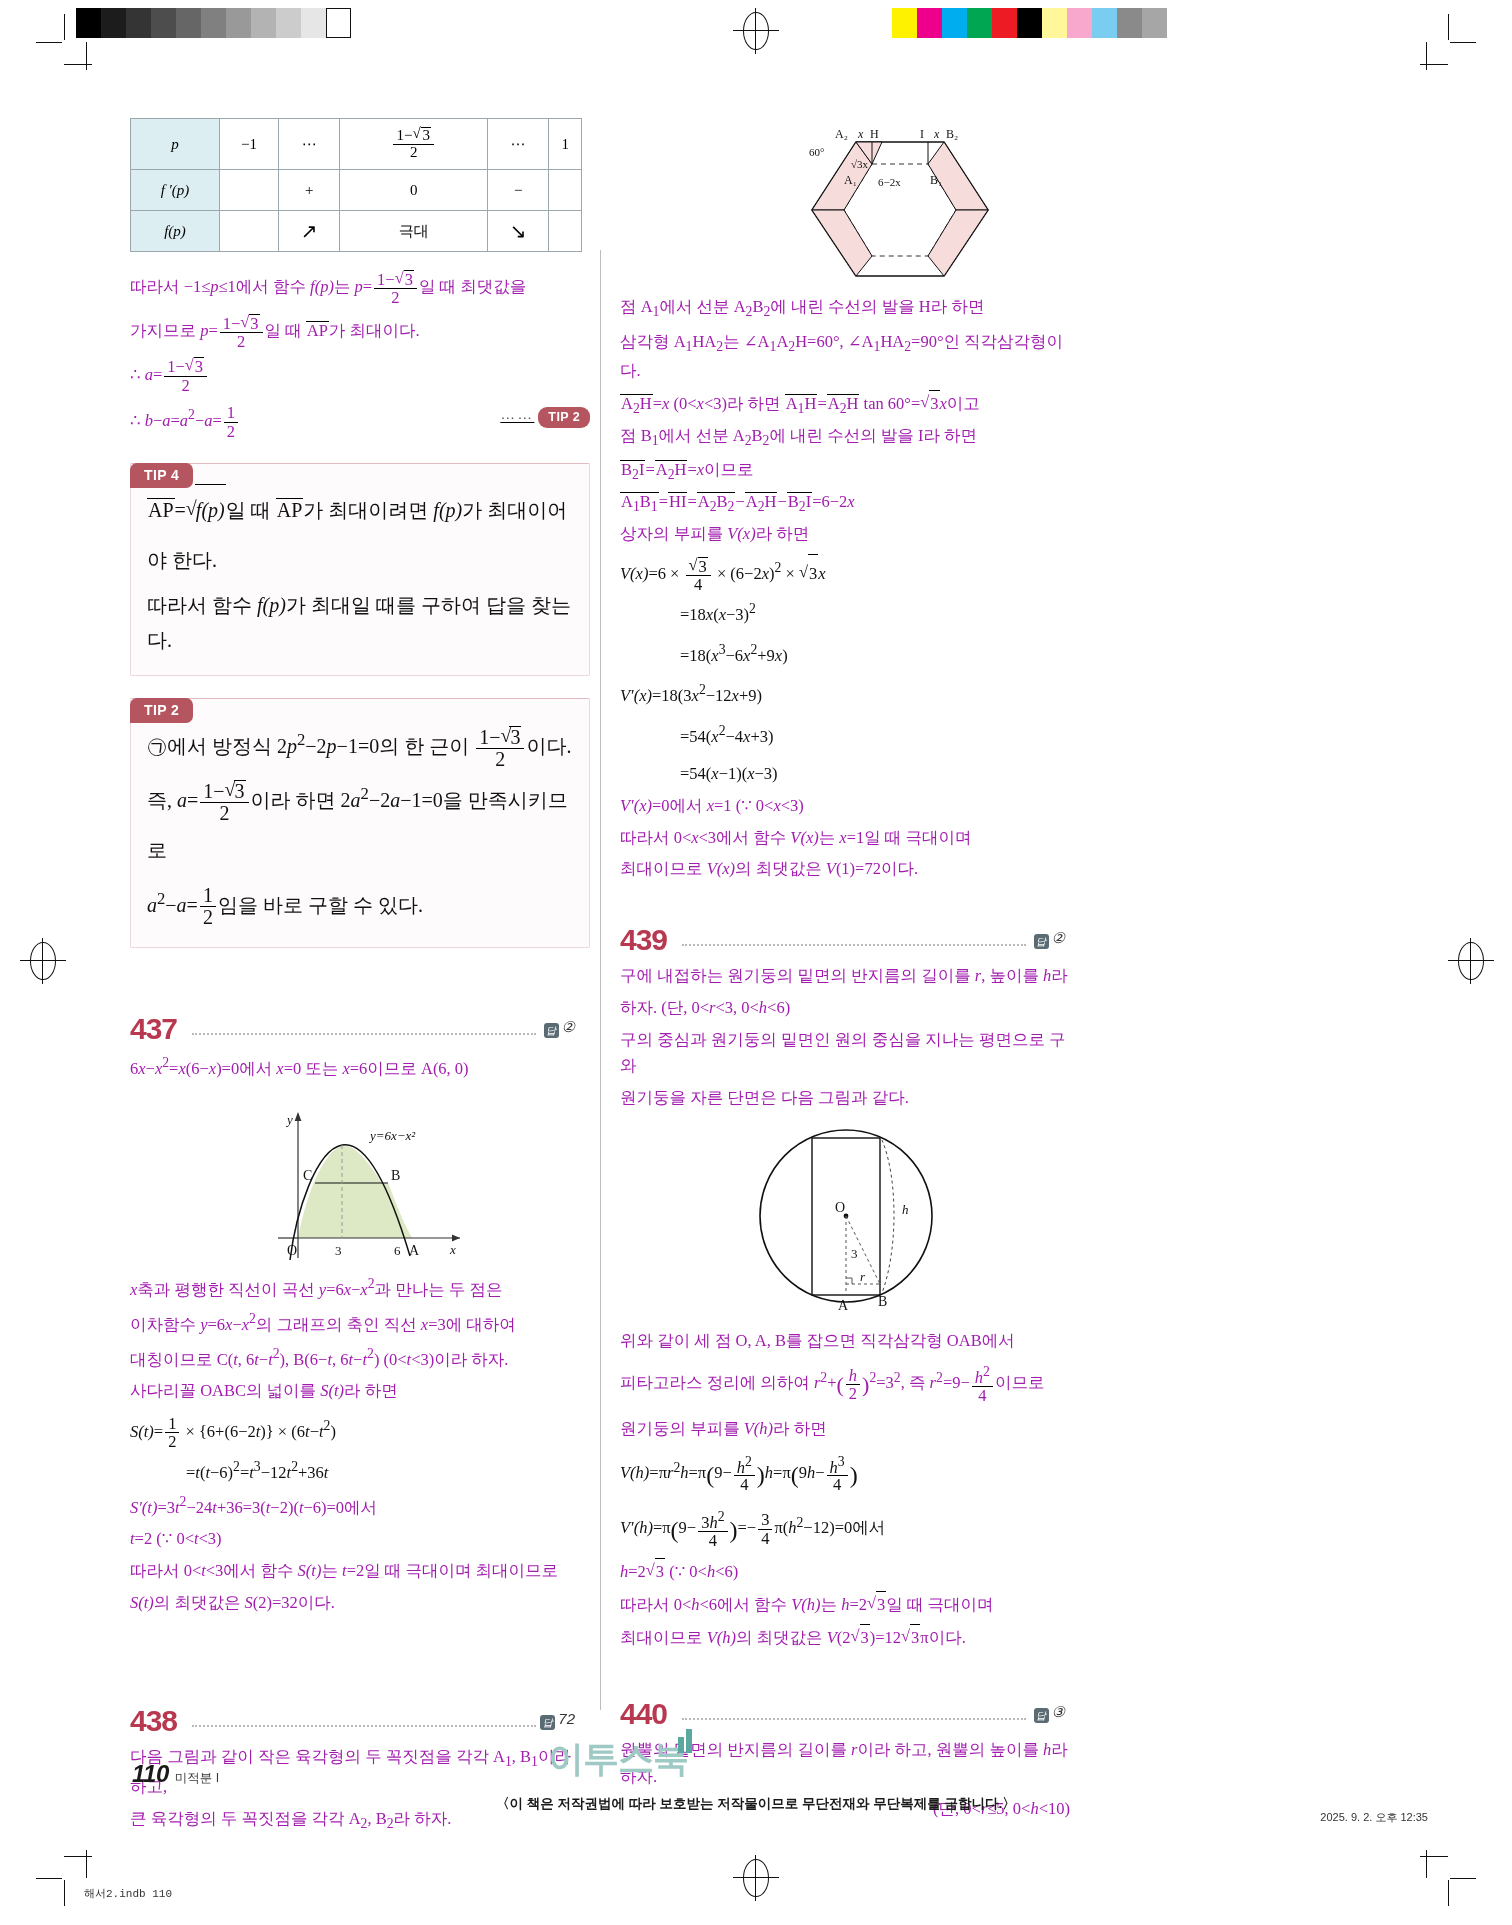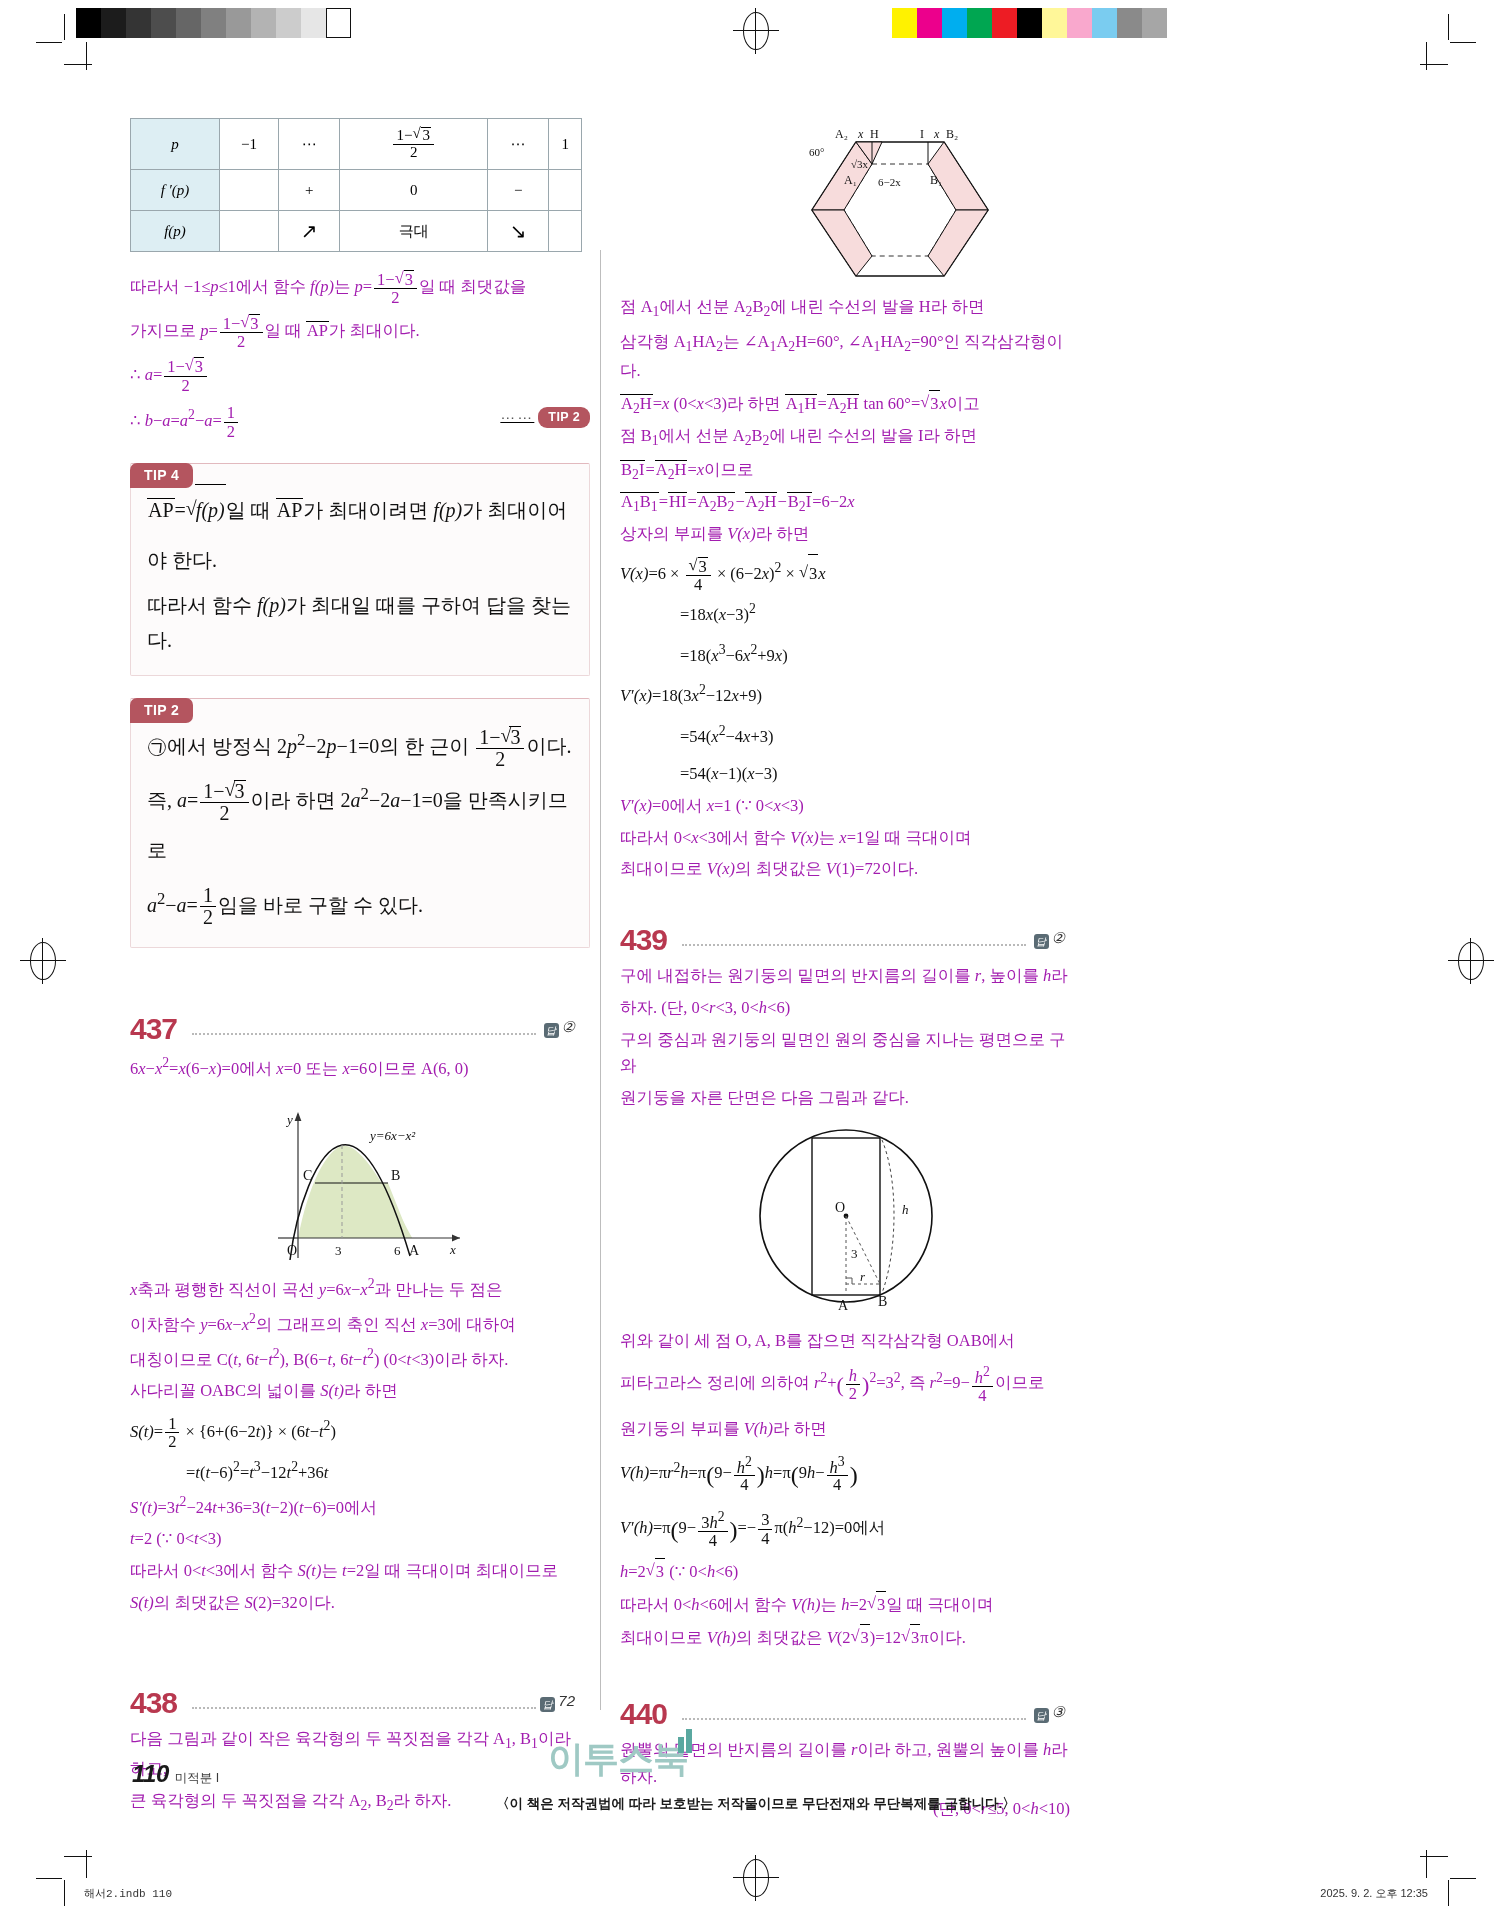--- a/index.html
+++ b/index.html
@@ -118,21 +118,21 @@
   .pagenum{position:absolute;left:132px;top:1760px;font-family:"Liberation Sans",sans-serif;}
   .pagenum b{font-size:24px;font-weight:bold;color:#1a1a1a;letter-spacing:-.5px;font-style:italic;}
   .pagenum span{font-size:12.5px;color:#3a3a3a;margin-left:6px;}
   .logo{position:absolute;left:548px;top:1735px;}
   .logo .txt{font-family:"Liberation Sans",sans-serif;font-size:36px;font-weight:bold;color:#9fc9c4;letter-spacing:-1px;}
   .logo .mark{position:absolute;right:-4px;top:-6px;}
   .logo .mark i{display:inline-block;width:6px;background:#5aa8a0;margin-left:2px;vertical-align:bottom;}
   .copyright{position:absolute;left:0;right:0;top:1795px;text-align:center;
     font-family:"Liberation Sans",sans-serif;font-size:13.5px;color:#1a1a1a;font-weight:bold;}
   .slug-l{position:absolute;left:84px;top:1886px;font-family:Liberation Mono, monospace;font-size:11px;color:#333;}
-  .slug-r{position:absolute;right:84px;top:1886px;font-family:"Liberation Sans",sans-serif;font-size:11px;color:#333;}
+  .slug-r{position:absolute;right:84px;top:1810px;font-family:"Liberation Sans",sans-serif;font-size:11px;color:#333;}
 
   .fig{position:relative;margin:6px 0 6px 0;}
   svg text{font-family:"Liberation Serif",serif;}
 </style>
 </head>
 <body>
 
 <div class="page">
 
   <div class="regmark reg-corner" style="left:36px;top:14px;">
@@ -342,21 +342,21 @@
     <p class="eq" style="padding-left:56px;">
       =<span class="mi">t</span>(<span class="mi">t</span>−6)<sup>2</sup>=<span class="mi">t</span><sup>3</sup>−12<span class="mi">t</span><sup>2</sup>+36<span class="mi">t</span>
     </p>
     <p class="ln">
       <span class="mi">S′(t)</span>=3<span class="mi">t</span><sup>2</sup>−24<span class="mi">t</span>+36=3(<span class="mi">t</span>−2)(<span class="mi">t</span>−6)=0에서
     </p>
     <p class="ln"><span class="mi">t</span>=2 (∵ 0&lt;<span class="mi">t</span>&lt;3)</p>
     <p class="ln">따라서 0&lt;<span class="mi">t</span>&lt;3에서 함수 <span class="mi">S(t)</span>는 <span class="mi">t</span>=2일 때 극대이며 최대이므로</p>
     <p class="ln"><span class="mi">S(t)</span>의 최댓값은 <span class="mi">S</span>(2)=32이다.</p>
 
-    <div class="prob" style="margin-top:70px;">
+    <div class="prob" style="margin-top:88px;">
       <div class="num">438</div>
       <div class="dotline"></div>
       <div class="ans">
         <span class="ansicon">답</span><span>72</span>
       </div>
     </div>
     <p class="ln">다음 그림과 같이 작은 육각형의 두 꼭짓점을 각각 A<sub>1</sub>, B<sub>1</sub>이라 하고,</p>
     <p class="ln">큰 육각형의 두 꼭짓점을 각각 A<sub>2</sub>, B<sub>2</sub>라 하자.</p>
   </div>
 

